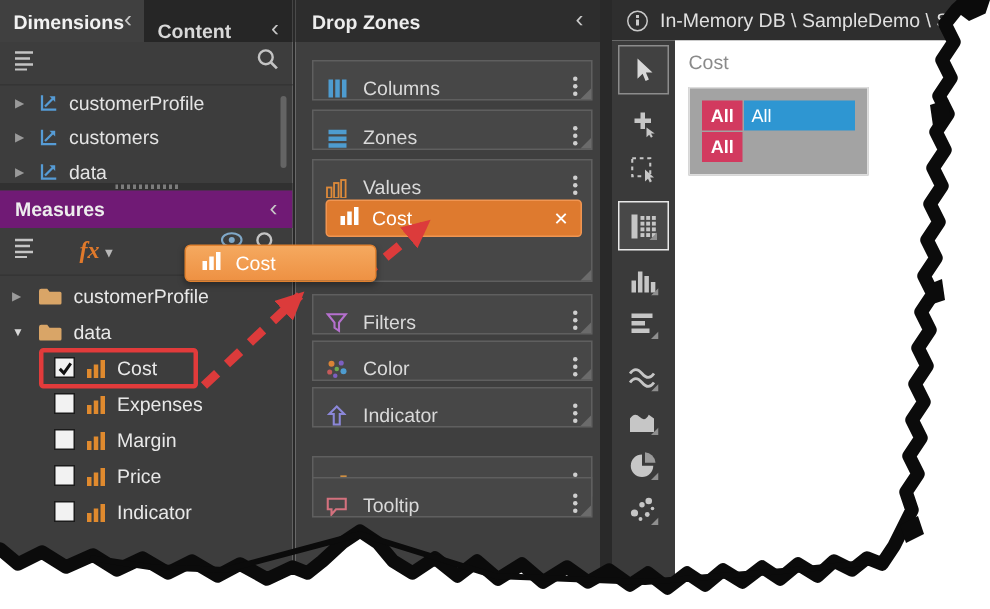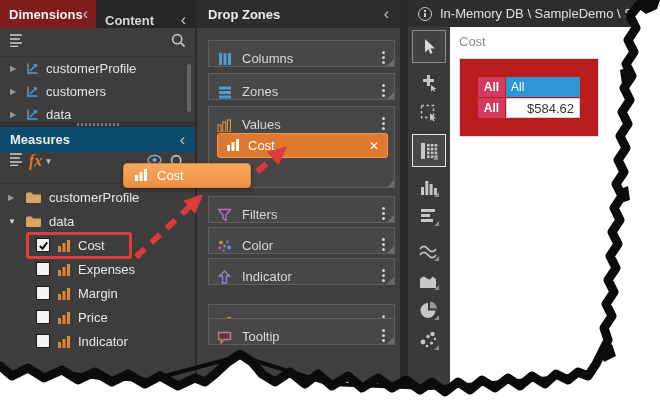--- a/index.html
+++ b/index.html
@@ -3,38 +3,38 @@
 <meta charset="utf-8">
 <style>
   * { margin:0; padding:0; box-sizing:border-box; }
   body { background:#ffffff; font-family:"Liberation Sans", sans-serif; }
   #app { position:relative; width:660px; height:406px; background:#ffffff; overflow:hidden; }
 
   
   .panel-left { position:absolute; left:0; top:0; width:195px; height:406px; background:#3D3D3D; }
   .tabbar { position:absolute; left:0; top:0; width:195px; height:28px; background:#262626; display:flex; }
   .tab { display:flex; align-items:center; justify-content:space-between; padding:0 9px; font-size:13px; font-weight:bold; color:#D8D8D8; cursor:default; }
-  .tab.active { background:#7f1d1d; color:#F2F2F2; width:96px; }
+  .tab.active { background:#404040; color:#F2F2F2; width:96px; }
   .tab.inactive { flex:1;align-items:flex-end; }
   .chev { font-size:16px; font-weight:normal; color:#C8C8C8; line-height:1; }
 
   .dim-toolbar { position:absolute; left:0; top:28px; width:195px; height:29px; display:flex; align-items:center; justify-content:space-between; padding:0 9px; border-bottom:1px solid #353535; }
   .dim-tree { position:absolute; left:0; top:57px; width:195px; height:65px; overflow:hidden; }
   .tree-row { height:23px; display:flex; align-items:center; color:#E4E4E4; font-size:13px; }
   .tree-row .arrow { width:10px; margin-left:10px; margin-right:6px; font-size:8px; color:#9A9A9A; }
   .tree-row .ticon { margin-right:7px; display:inline-flex; }
   .vscroll { position:absolute; right:4px; top:64px; width:4px; height:48px; background:#646464; border-radius:2px; }
 
   .splitter { position:absolute; left:0; top:122px; width:195px; height:5px; background:#313131; }
   .grip { position:absolute; left:77px; top:1px; width:42px; height:3px;
           background:repeating-linear-gradient(90deg,#7c7c7c 0 2px,transparent 2px 4px); }
 
-  .sec-header { position:absolute; left:0; width:195px; height:25px; background:#0c4a6e; display:flex; align-items:center; justify-content:space-between; padding:0 10px; color:#EDEDED; font-size:13px; font-weight:bold; }
+  .sec-header { position:absolute; left:0; width:195px; height:25px; background:#701a75; display:flex; align-items:center; justify-content:space-between; padding:0 10px; color:#EDEDED; font-size:13px; font-weight:bold; }
   .meas-header { top:127px; }
-  .meas-toolbar { position:absolute; left:0; top:152px; width:195px; height:32px; display:flex; align-items:flex-start; padding:0 9px; gap:4px; border-bottom:1px solid #353535; }
+  .meas-toolbar { position:absolute; left:0; top:152px; width:195px; height:32px; display:flex; align-items:center; padding:0 9px; gap:28px; border-bottom:1px solid #353535; }
   .fx { font-family:"Liberation Serif", serif; font-style:italic; font-weight:bold; font-size:16px; color:#E0792B; display:flex; align-items:center; gap:4px; }
   .fx .chev-down { font-size:9px; color:#B8B8B8; font-style:normal; }
   .hidden-icons { position:absolute; top:154px; display:inline-flex; }
 
   .meas-tree { position:absolute; left:0; top:185px; width:195px; height:221px; }
   .mrow { height:24px; display:flex; align-items:center; color:#E8E8E8; font-size:13px; }
   .mrow .arrow { width:11px; margin-left:8px; margin-right:6px; font-size:8px; color:#9A9A9A; }
   .mrow .arrow.exp { color:#D8D8D8; }
   .mrow .folder { margin-right:7px; display:inline-flex; }
   .mrow .cb { width:14px; height:14px; background:#F2F2F2; border:1px solid #1B1B1B; margin-left:36px; margin-right:7px; display:inline-flex; align-items:center; justify-content:center; }
@@ -75,21 +75,21 @@
   .info-icon::after { content:""; position:absolute; left:5px; top:5.4px; width:1.6px; height:4.6px; background:#C9C9C9; }
   .r-title { color:#E0E0E0; font-size:13px; white-space:nowrap; }
 
   .vtoolbar { position:absolute; left:408px; top:27px; width:42px; height:379px; background:#3A3A3A; }
   .vt-item { position:absolute; left:0; width:42px; height:26px; display:flex; align-items:center; justify-content:center; }
   .vt-btn { position:absolute; left:4px; width:34px; height:33px; display:flex; align-items:center; justify-content:center; border:1px solid #8C8C8C; background:#414141; }
   .vt-btn.selected { border-color:#E8E8E8; background:#484848; }
 
   .canvas { position:absolute; left:450px; top:27px; width:210px; height:379px; background:#FFFFFF; }
   .canvas-title { position:absolute; left:9px; top:7px; color:#8A8A8A; font-size:13px; }
-  .pgrid { position:absolute; left:9px; top:31px; border:1px solid #DDDDDD; background:#b91c1c; padding:18px;
+  .pgrid { position:absolute; left:9px; top:31px; border:1px solid #DDDDDD; background:#a3a3a3; padding:8px;
            display:grid; grid-template-columns:27px 74px; grid-auto-rows:20px; gap:1px; }
   .pcell { display:flex; align-items:center; font-size:12px; }
   .pcell.red { background:#D23A5F; color:#FFFFFF; font-weight:bold; justify-content:center; }
   .pcell.blue { background:#2E96D2; color:#FFFFFF; padding-left:5px; }
   .pcell.val { background:#FFFFFF; color:#333333; justify-content:flex-end; padding-right:5px; border:1px solid #CFCFCF; font-size:13px; }
 
   .tear { position:absolute; left:0; top:0; width:660px; height:406px; z-index:100; pointer-events:none; }
 </style>
 </head>
 <body>
@@ -546,21 +546,20 @@
         </svg>
     </div>
   </div>
 
   <div class="canvas">
     <div class="canvas-title">Cost</div>
     <div class="pgrid">
       <div class="pcell red">All</div>
       <div class="pcell blue">All</div>
       <div class="pcell red">All</div>
-      <div class="pcell val">$584.62</div>
     </div>
   </div>
 
   <svg class="arrows" viewBox="0 0 660 406">
     <defs>
       <marker id="ah" markerUnits="userSpaceOnUse" markerWidth="20" markerHeight="18" refX="15" refY="9" orient="auto">
         <path d="M0,0 L19,9 L0,18 Z" fill="#DC3B3B"></path>
       </marker>
     </defs>
     <line x1="136" y1="257" x2="200" y2="197" stroke="#DC3B3B" stroke-width="6" stroke-dasharray="12 9" marker-end="url(#ah)"></line>

